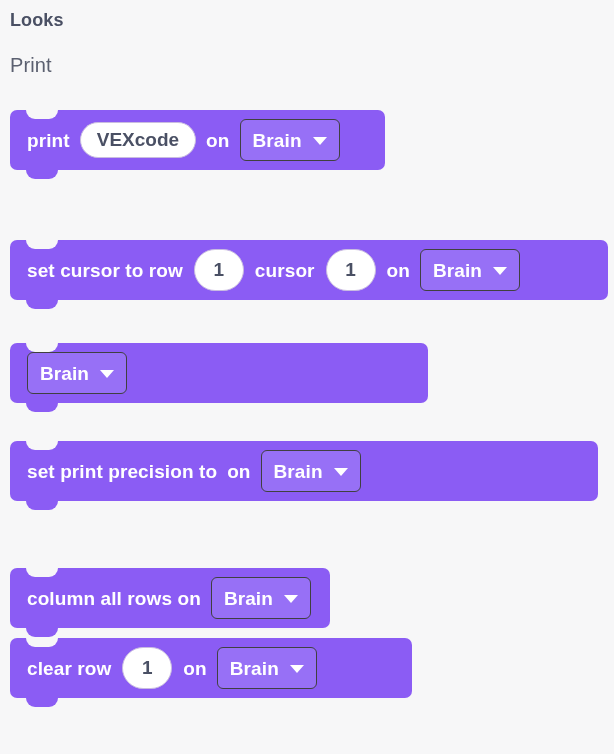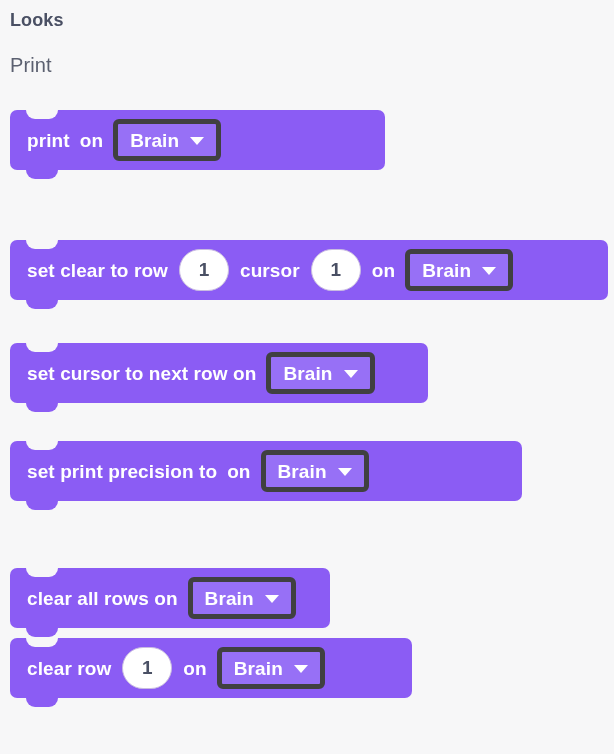--- a/index.html
+++ b/index.html
@@ -162,21 +162,21 @@
     justify-content: center;
     color: #4a5064;
     font-size: 19px;
     font-weight: bold;
     box-sizing: border-box;
   }
 
   
   .dropdown {
     background: #9770f6;
-    border: 5px solid #404040;
+    border: 1px solid #404040;
     border-radius: 6px;
     height: 42px;
     padding: 0 12px;
     margin: 0 5px;
     display: flex;
     align-items: center;
     box-sizing: border-box;
     text-align: center;
   }
   .dropdown .dd-label {
@@ -205,74 +205,74 @@
 
   <div class="sub-title">Print</div>
 
   <div id="blocks-container">
       <div class="block" style="top: 110px; width: 375px;">
         <div class="block-body"></div>
         <div class="notch-top"></div>
         <div class="notch-bottom"></div>
         <div class="block-row">
           <span class="lbl">print</span>
+          <span class="oval-text">VEXcode</span>
           <span class="lbl">on</span>
           <span class="dropdown">
             <span class="dd-label">Brain</span>
             <span class="caret"></span>
           </span>
         </div>
       </div>
       <div class="block" style="top: 240px; width: 598px;">
         <div class="block-body"></div>
         <div class="notch-top"></div>
         <div class="notch-bottom"></div>
         <div class="block-row">
-          <span class="lbl">set clear to row</span>
+          <span class="lbl">set cursor to row</span>
           <span class="oval-num">1</span>
           <span class="lbl">cursor</span>
           <span class="oval-num">1</span>
           <span class="lbl">on</span>
           <span class="dropdown">
             <span class="dd-label">Brain</span>
             <span class="caret"></span>
           </span>
         </div>
       </div>
       <div class="block" style="top: 343px; width: 418px;">
         <div class="block-body"></div>
         <div class="notch-top"></div>
         <div class="notch-bottom"></div>
         <div class="block-row">
-          <span class="lbl">set cursor to next row on</span>
-          <span class="dropdown">
-            <span class="dd-label">Brain</span>
-            <span class="caret"></span>
-          </span>
-        </div>
-      </div>
-      <div class="block" style="top: 441px; width: 512px;">
+          <span class="dropdown">
+            <span class="dd-label">Brain</span>
+            <span class="caret"></span>
+          </span>
+        </div>
+      </div>
+      <div class="block" style="top: 441px; width: 588px;">
         <div class="block-body"></div>
         <div class="notch-top"></div>
         <div class="notch-bottom"></div>
         <div class="block-row">
           <span class="lbl">set print precision to</span>
           <span class="lbl">on</span>
           <span class="dropdown">
             <span class="dd-label">Brain</span>
             <span class="caret"></span>
           </span>
         </div>
       </div>
       <div class="block" style="top: 568px; width: 320px;">
         <div class="block-body"></div>
         <div class="notch-top"></div>
         <div class="notch-bottom"></div>
         <div class="block-row">
-          <span class="lbl">clear all rows on</span>
+          <span class="lbl">column all rows on</span>
           <span class="dropdown">
             <span class="dd-label">Brain</span>
             <span class="caret"></span>
           </span>
         </div>
       </div>
       <div class="block" style="top: 638px; width: 402px;">
         <div class="block-body"></div>
         <div class="notch-top"></div>
         <div class="notch-bottom"></div>

